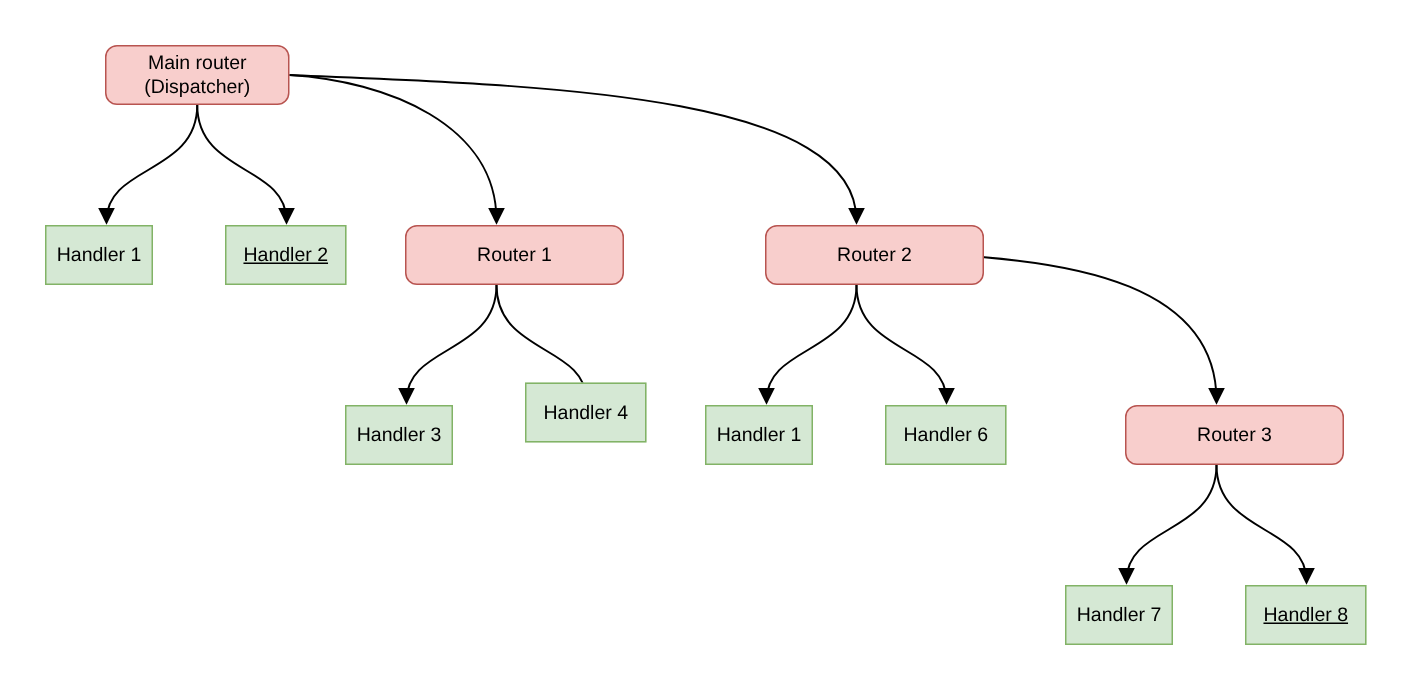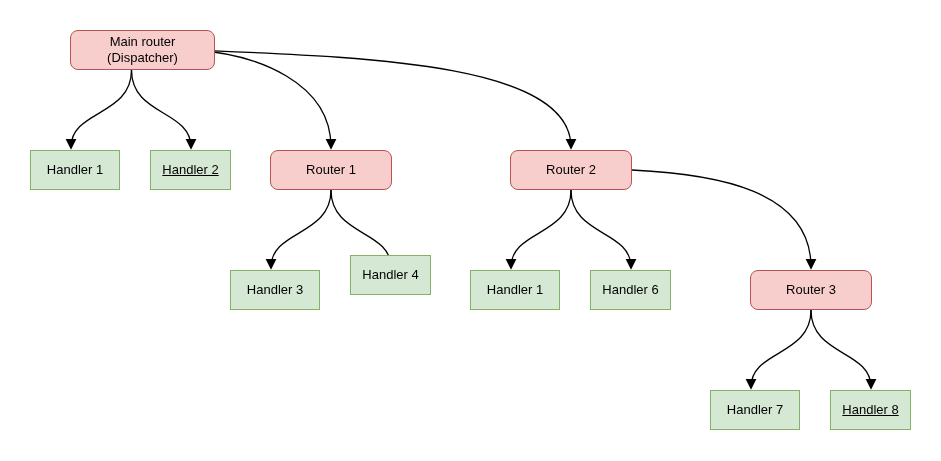--- a/index.html
+++ b/index.html
@@ -34,27 +34,27 @@
     font-size: 13px;
     line-height: 16px;
     color: #000000;
     text-align: center;
     white-space: nowrap;
   }
   .node.router {
     background: #f8cecc;
     border: 1px solid #b85450;
     border-radius: 8px;
-    width: 122px;
+    width: 146px;
   }
   .node.handler {
     background: #d5e8d4;
     border: 1px solid #82b366;
     border-radius: 0;
-    width: 90px;
+    width: 72px;
   }
   .edge {
     fill: none;
     stroke: #000000;
     stroke-width: 1.3;
   }
 </style>
 </head>
 <body>
 
@@ -72,21 +72,21 @@
     <path class="edge" d="M193,50 C360,57 571,62 571,147" marker-end="url(#arrow)"></path>
     <path class="edge" d="M331,190 C331,236 271,230 271,267" marker-end="url(#arrow)"></path>
     <path class="edge" d="M331,190 C331,236 391,230 391,267" marker-end="url(#arrow)"></path>
     <path class="edge" d="M571,190 C571,236 511,230 511,267" marker-end="url(#arrow)"></path>
     <path class="edge" d="M571,190 C571,236 631,230 631,267" marker-end="url(#arrow)"></path>
     <path class="edge" d="M632,170 C716,174 811,190 811,267" marker-end="url(#arrow)"></path>
     <path class="edge" d="M811,310 C811,356 751,350 751,387" marker-end="url(#arrow)"></path>
     <path class="edge" d="M811,310 C811,356 871,350 871,387" marker-end="url(#arrow)"></path>
   </svg>
 
-  <div class="node router" style="left:70px; top:30px; width:145px;">
+  <div class="node router" style="left:70px; top:30px; width:123px;">
     <span>Main router</span>
     <span>(Dispatcher)</span>
   </div>
 
   <div class="node handler" style="left:30px; top:150px;">
     <span>Handler 1</span>
   </div>
 
   <div class="node handler" style="left:150px; top:150px; width:81px;text-decoration:underline;">
     <span>Handler 2</span>

